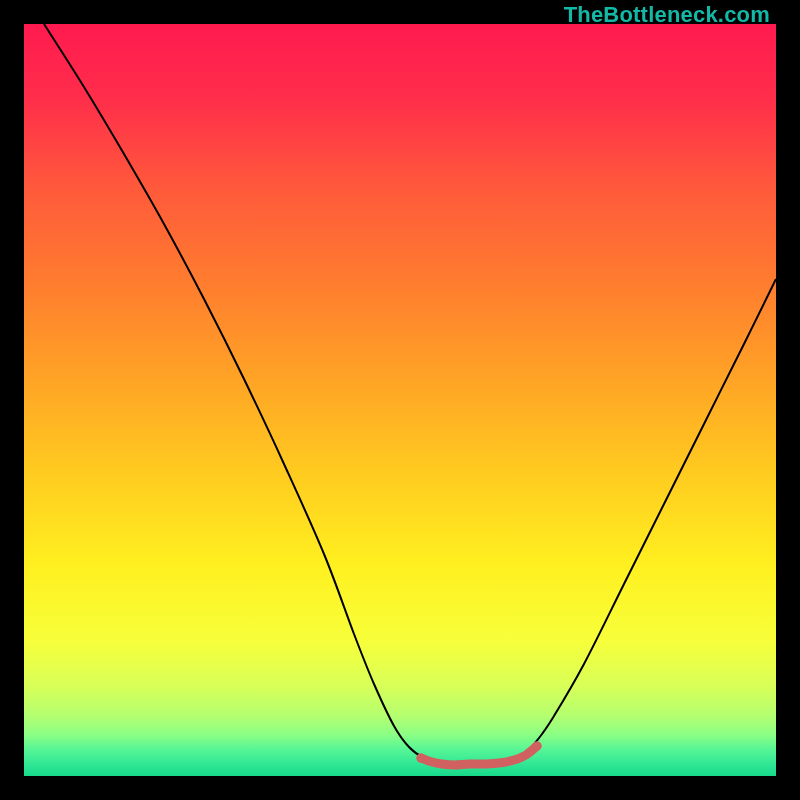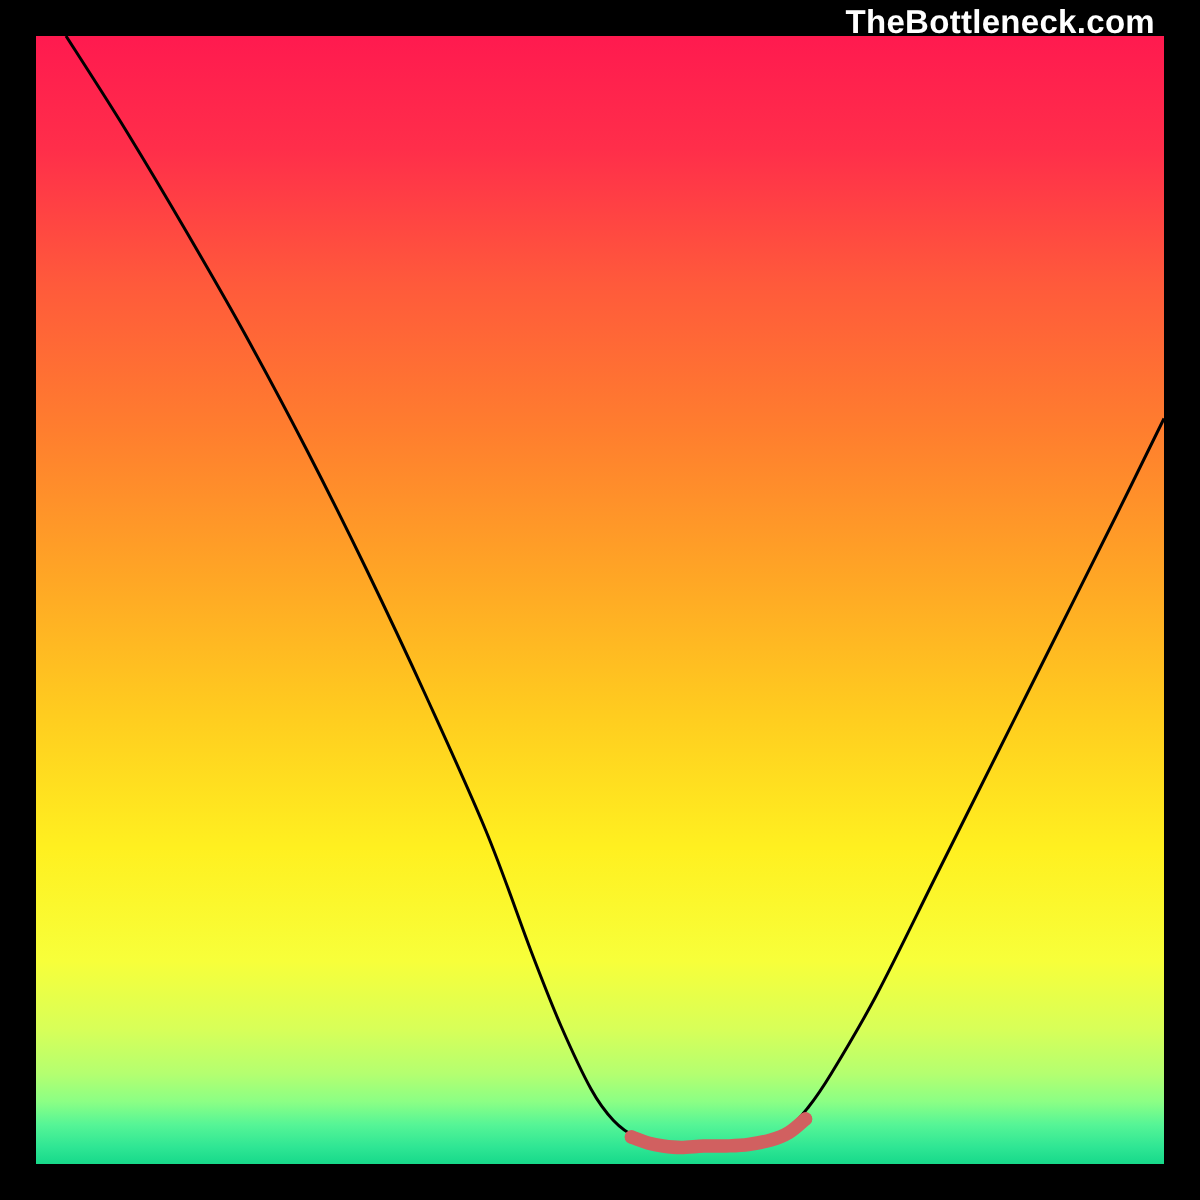--- a/index.html
+++ b/index.html
@@ -25,21 +25,21 @@
     width: 752px;
     height: 752px;
   }
   .watermark {
     position: absolute;
     top: 2px;
     right: 30px;
     font-family: Arial, Helvetica, sans-serif;
     font-size: 22px;
     font-weight: 600;
-    color: #ffffff;
+    color: #14b8a6;
     letter-spacing: 0.2px;
   }
   svg {
     position: absolute;
     left: 0;
     top: 0;
   }
 </style>
 </head>
 <body>

